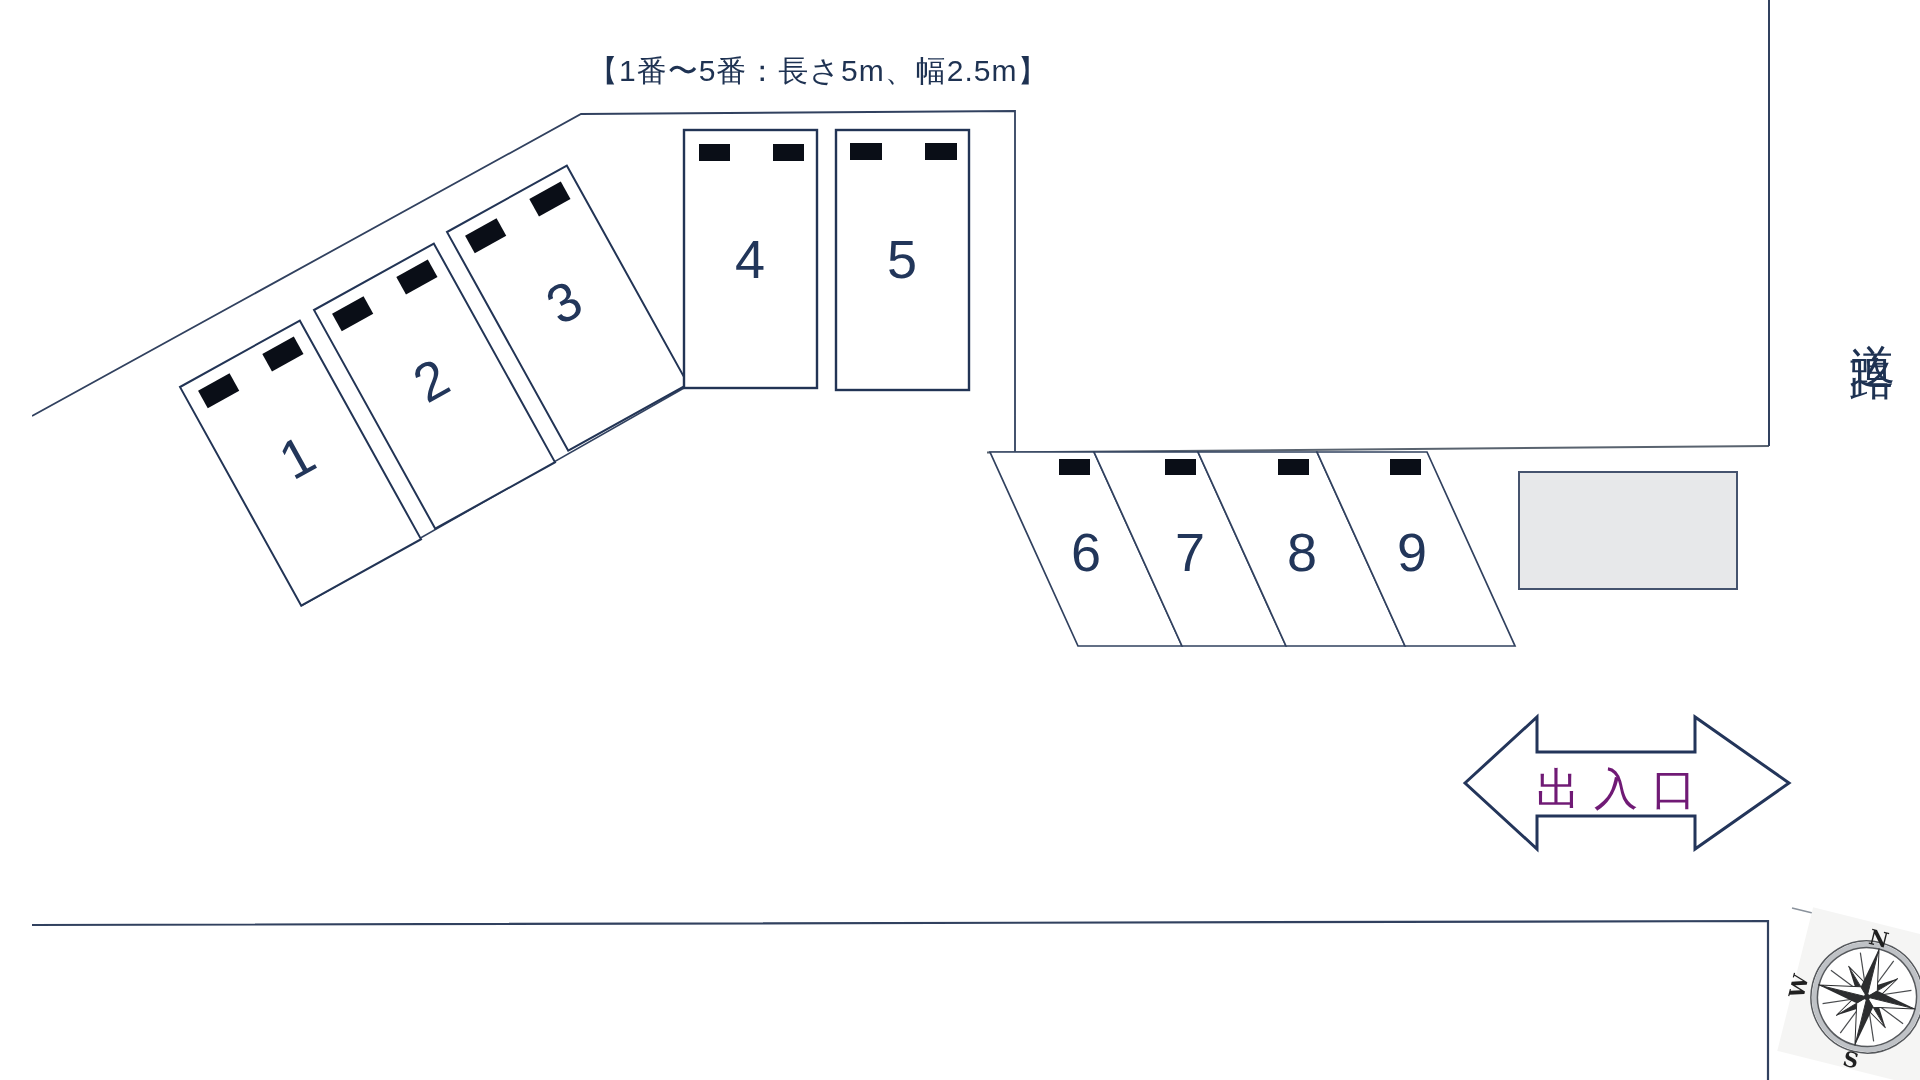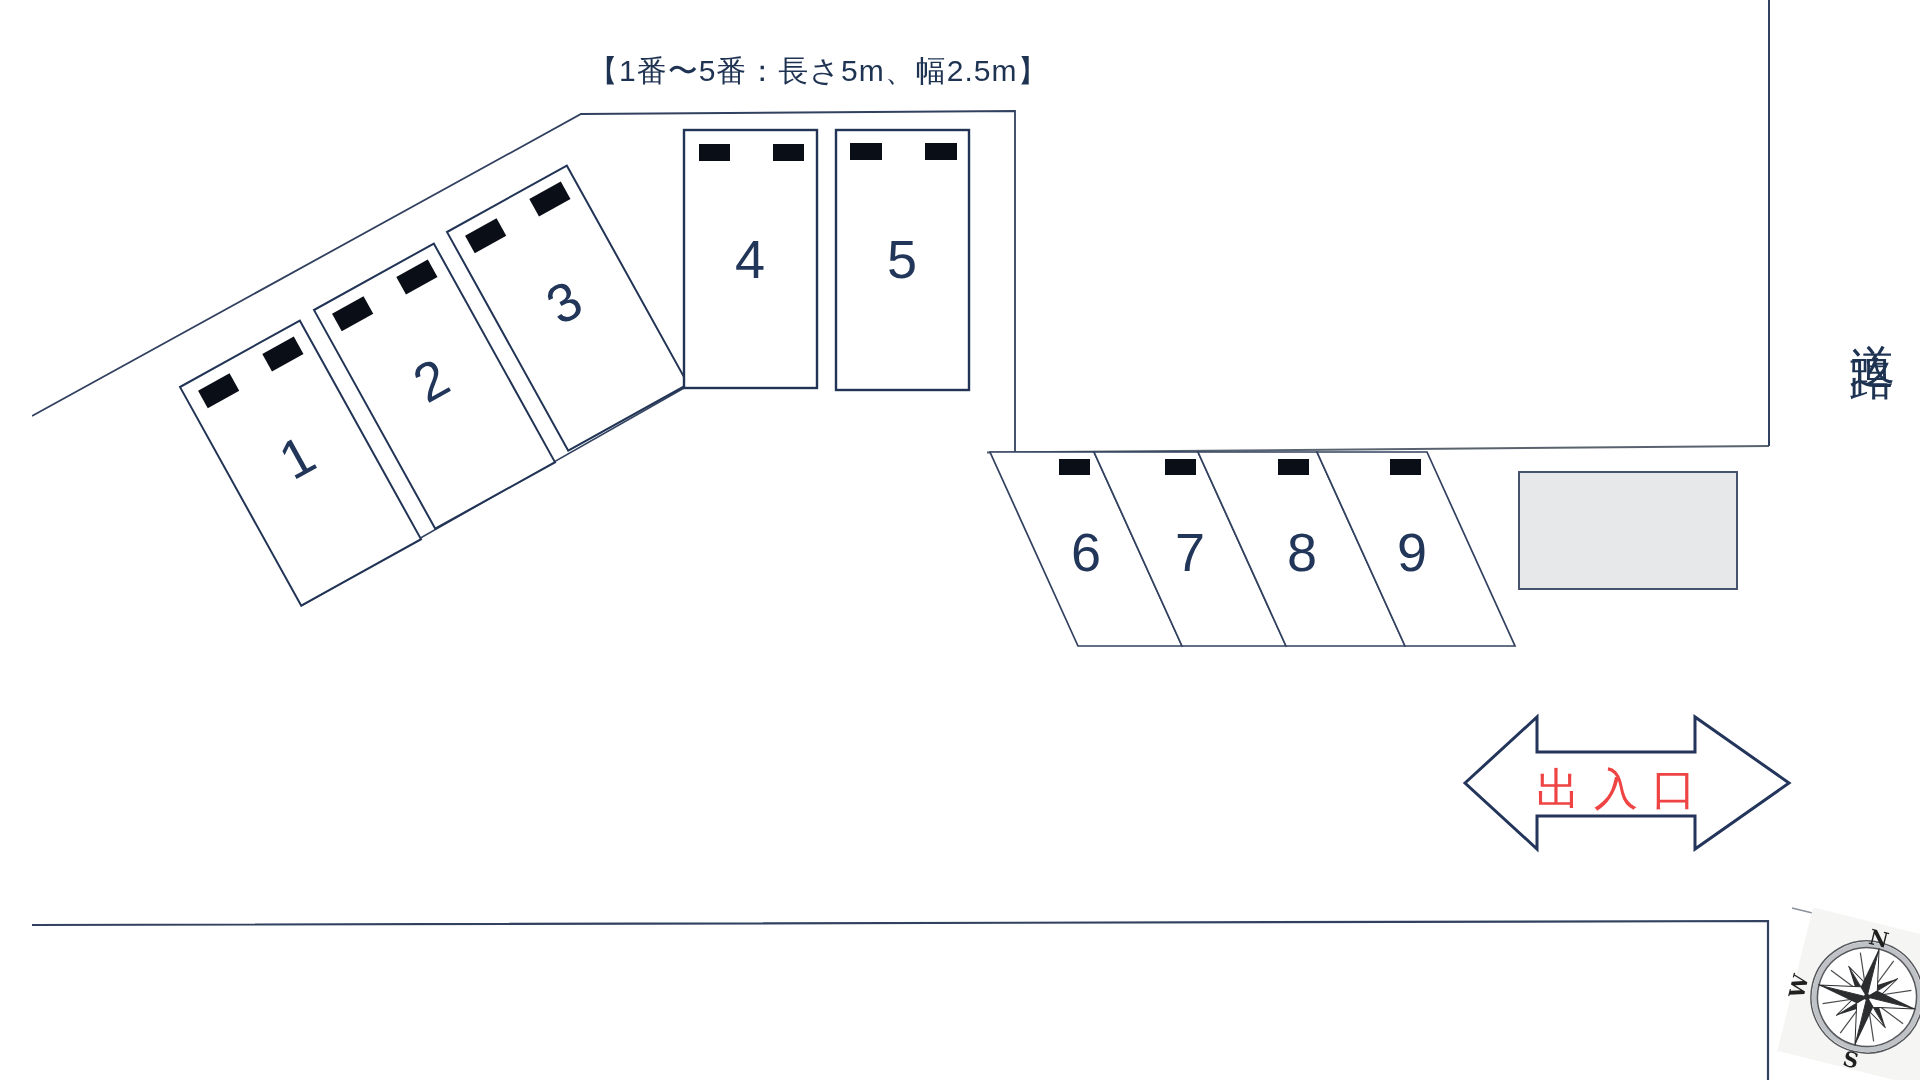--- a/index.html
+++ b/index.html
@@ -6,21 +6,21 @@
   #stage{position:relative;width:1920px;height:1080px;background:#ffffff;overflow:hidden;
          font-family:"Liberation Sans","DejaVu Sans",sans-serif;margin-left:32px;}
   #plan-svg{position:absolute;left:0;top:0;}
   .txt{position:absolute;color:#1e3252;white-space:pre;}
   .note{font-size:30px;letter-spacing:1px;}
   .num{position:absolute;width:84px;height:84px;display:flex;align-items:center;justify-content:center;
        font-size:54px;color:#22365a;font-weight:400;}
   .num.tilt{transform:rotate(-29deg);}
   #road-label{left:1810px;top:308px;font-size:46px;writing-mode:vertical-rl;letter-spacing:12px;}
   #entrance-label{left:1464px;top:760px;width:240px;text-align:center;font-size:44px;
-                  letter-spacing:14px;text-indent:14px;color:#ef4444;}
+                  letter-spacing:14px;text-indent:14px;color:#701a75;}
   #note-top{left:556px;top:51px;}
   #note-bottom{left:984px;top:653px;}
   .compass-letter{position:absolute;font-family:"DejaVu Serif","Liberation Serif",serif;
                   font-weight:bold;font-size:21px;color:#1f1f1f;width:30px;height:30px;
                   display:flex;align-items:center;justify-content:center;}
   #c-n{left:1832px;top:923px;transform:rotate(14deg);}
   #c-e{left:1883px;top:999px;transform:rotate(104deg);}
   #c-s{left:1804px;top:1044px;transform:rotate(14deg);}
   #c-w{left:1751px;top:971px;transform:rotate(-76deg);}
 </style>

